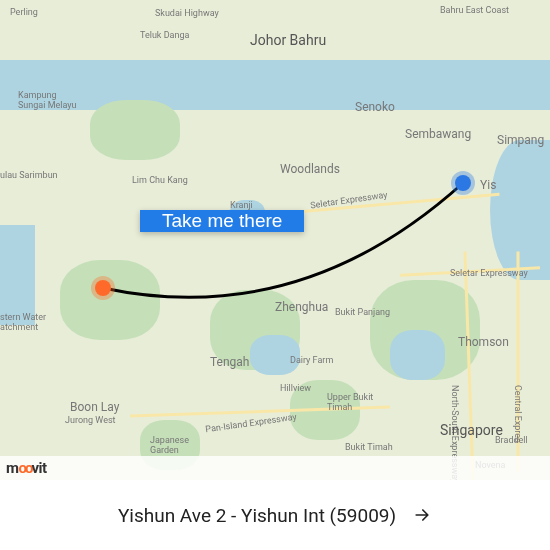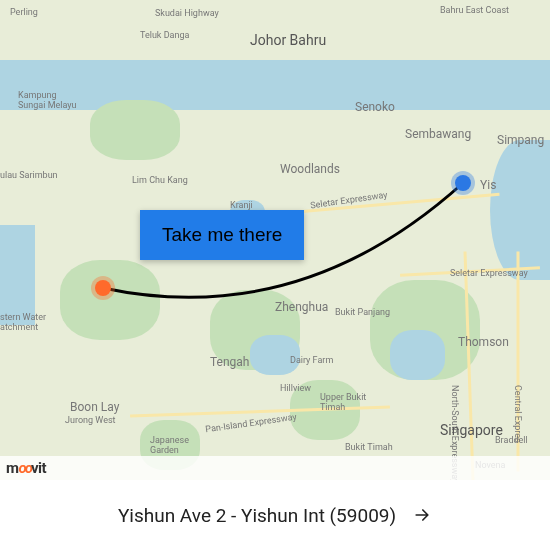--- a/index.html
+++ b/index.html
@@ -105,24 +105,24 @@
 .marker.destination {
   background: #ff6a2b;
   box-shadow: 0 0 0 4px rgba(255,106,43,0.35);
 }
 
 .cta-button {
   position: absolute;
   top: 210px;
   left: 140px;
   background: #217ce8;
-  color: #000000;
+  color: #ffffff;
   font-size: 19px;
   font-weight: 400;
-  padding: 14px 22px;
+  padding: 0 22px;
   cursor: pointer;
   box-shadow: 0 2px 6px rgba(0,0,0,0.25);
   border: none;
 }
 
 .attribution {
   position: absolute;
   bottom: 0;
   left: 0;
   right: 0;
@@ -135,21 +135,20 @@
   align-items: center;
 }
 .moovit-logo {
   font-weight: 700;
   font-size: 15px;
   letter-spacing: -0.5px;
 }
 .moovit-logo .oo {
   color: #ff6a2b;
   letter-spacing: -2px;
-  font-style: italic;
 }
 
 .footer {
   position: absolute;
   bottom: 0; left: 0; right: 0;
   height: 70px;
   background: #fff;
   display: flex;
   align-items: center;
   justify-content: center;
@@ -205,21 +204,21 @@
   <span class="map-label small" style="top:90px;left:18px;white-space:pre">Kampung
 Sungai Melayu</span>
   <span class="map-label small" style="top:170px;left:0px">ulau Sarimbun</span>
   <span class="map-label small" style="top:195px;left:310px;transform:rotate(-8deg)">Seletar Expressway</span>
   <span class="map-label small" style="top:268px;left:450px">Seletar Expressway</span>
   <span class="map-label" style="top:300px;left:275px">Zhenghua</span>
   <span class="map-label small" style="top:307px;left:335px">Bukit Panjang</span>
   <span class="map-label" style="top:355px;left:210px">Tengah</span>
   <span class="map-label small" style="top:355px;left:290px">Dairy Farm</span>
   <span class="map-label small" style="top:383px;left:280px">Hillview</span>
-  <span class="map-label small" style="top:392px;left:320px;white-space:pre">Upper Bukit
+  <span class="map-label small" style="top:392px;left:327px;white-space:pre">Upper Bukit
 Timah</span>
   <span class="map-label small" style="top:442px;left:345px">Bukit Timah</span>
   <span class="map-label" style="top:400px;left:70px">Boon Lay</span>
   <span class="map-label small" style="top:415px;left:65px">Jurong West</span>
   <span class="map-label small" style="top:435px;left:150px;white-space:pre">Japanese
 Garden</span>
   <span class="map-label small" style="top:418px;left:205px;transform:rotate(-8deg)">Pan-Island Expressway</span>
   <span class="map-label small" style="top:312px;left:0px;white-space:pre">stern Water
 atchment</span>
   <span class="map-label" style="top:335px;left:458px">Thomson</span>

